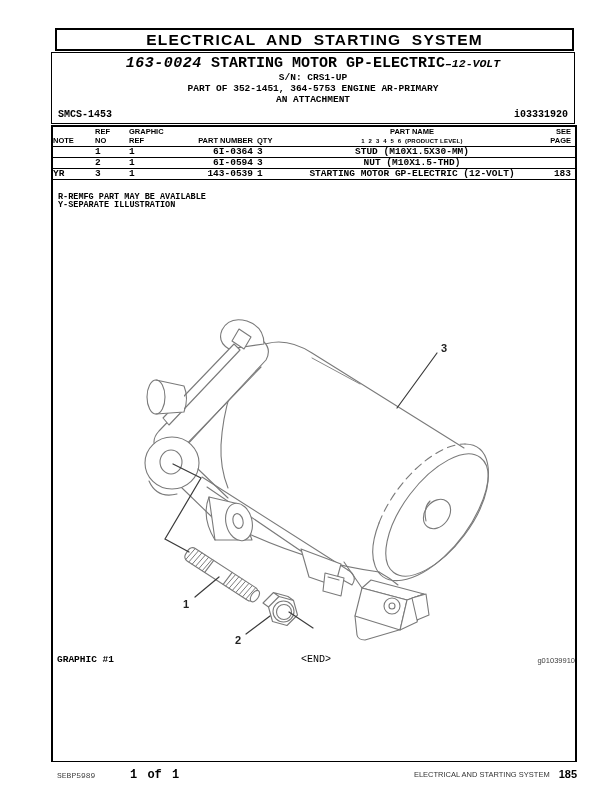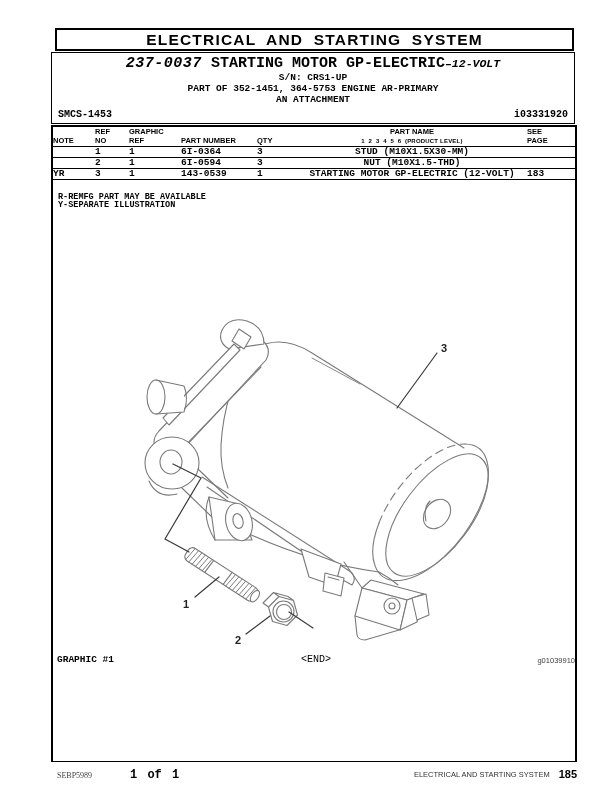--- a/index.html
+++ b/index.html
@@ -38,57 +38,57 @@
     border-left:2.5px solid #000; border-right:2px solid #000; border-bottom:1.5px solid #000;
   }
 
   
   table.parts { width:522px; border-collapse:collapse; table-layout:fixed; border-top:2.5px solid #000; }
   table.parts th { padding:1px 0 1px 0; vertical-align:bottom; border-bottom:1.5px solid #000;
                    font-family:"Liberation Sans", sans-serif; font-weight:bold; font-size:7.5px; line-height:8.5px; }
   table.parts td { padding:0; height:10px; line-height:10px; border-bottom:1px solid #000;
                    font-weight:bold; font-size:9.5px; white-space:nowrap; overflow:hidden; }
   .c-center { text-align:left; }
-  .c-right  { text-align:left; }
+  .c-right  { text-align:right; }
   .c-left   { text-align:left; }
   .pad-r { padding-right:4px !important; }
   .pad-l { padding-left:4px !important;text-align:center; }
   .prod-level { font-size:6px; white-space:pre; letter-spacing:0.2px; font-weight:bold; }
 
   #footnotes { padding:2px 0 0 5px; font-weight:bold; font-size:8.5px; line-height:8px;margin-top:11px; }
 
   
   #graphic-caption {
     left:57px; top:654px; width:518px; height:12px;
   }
   #graphic-caption .gl { position:absolute; left:0; top:0; font-size:9.5px; font-weight:bold; }
   #graphic-caption .ge { position:absolute; left:50%; transform:translateX(-50%); top:0; font-size:10px; font-weight:normal; }
   #graphic-caption .gid { position:absolute; right:0; top:2px; font-family:"Liberation Sans", sans-serif; font-size:7.5px; color:#3c3c3c;padding-left:25px; }
 
   
   #page-footer { left:0; top:768px; width:612px; height:18px; }
-  #page-footer .doc-id { position:absolute; left:57px; top:3px; font-family:Liberation Serif, serif; font-size:8px; color:#444; }
+  #page-footer .doc-id { position:absolute; left:57px; top:3px; font-family:Liberation Mono, monospace; font-size:8px; color:#444; }
   #page-footer .pcount { position:absolute; left:130px; top:0; font-size:12px; font-weight:bold; word-spacing:3px; }
   #page-footer .right { position:absolute; right:35px; top:0; display:flex; align-items:baseline; gap:9px; }
   #page-footer .section { font-family:"Liberation Sans", sans-serif; font-size:7.5px; color:#333; position:relative; top:-1px;}
   #page-footer .pnum { font-family:"Liberation Sans", sans-serif; font-size:11px; font-weight:bold; }
 
   
   #illustration { left:0; top:0; width:612px; height:792px; pointer-events:none; }
   .callout-num { font-family:"Liberation Sans", sans-serif; font-size:11px; font-weight:bold; fill:#222; }
 </style>
 </head>
 <body>
 
 <div id="header-box" class="abs">
   <span class="ht">ELECTRICAL AND STARTING SYSTEM</span>
 </div>
 
 <div id="title-box" class="abs">
-  <div class="t-line1"><span class="pn">237-0037</span><span> STARTING MOTOR GP-ELECTRIC</span><span class="suffix">–12-VOLT</span></div>
+  <div class="t-line1"><span class="pn">163-0024</span><span> STARTING MOTOR GP-ELECTRIC</span><span class="suffix">–12-VOLT</span></div>
   <div class="t-small">S/N: CRS1-UP</div>
   <div class="t-small">PART OF 352-1451, 364-5753 ENGINE AR-PRIMARY</div>
   <div class="t-small">AN ATTACHMENT</div>
   <div class="t-meta">
     <span>SMCS-1453</span>
     <span>i03331920</span>
   </div>
 </div>
 
 <div id="content-box" class="abs">

